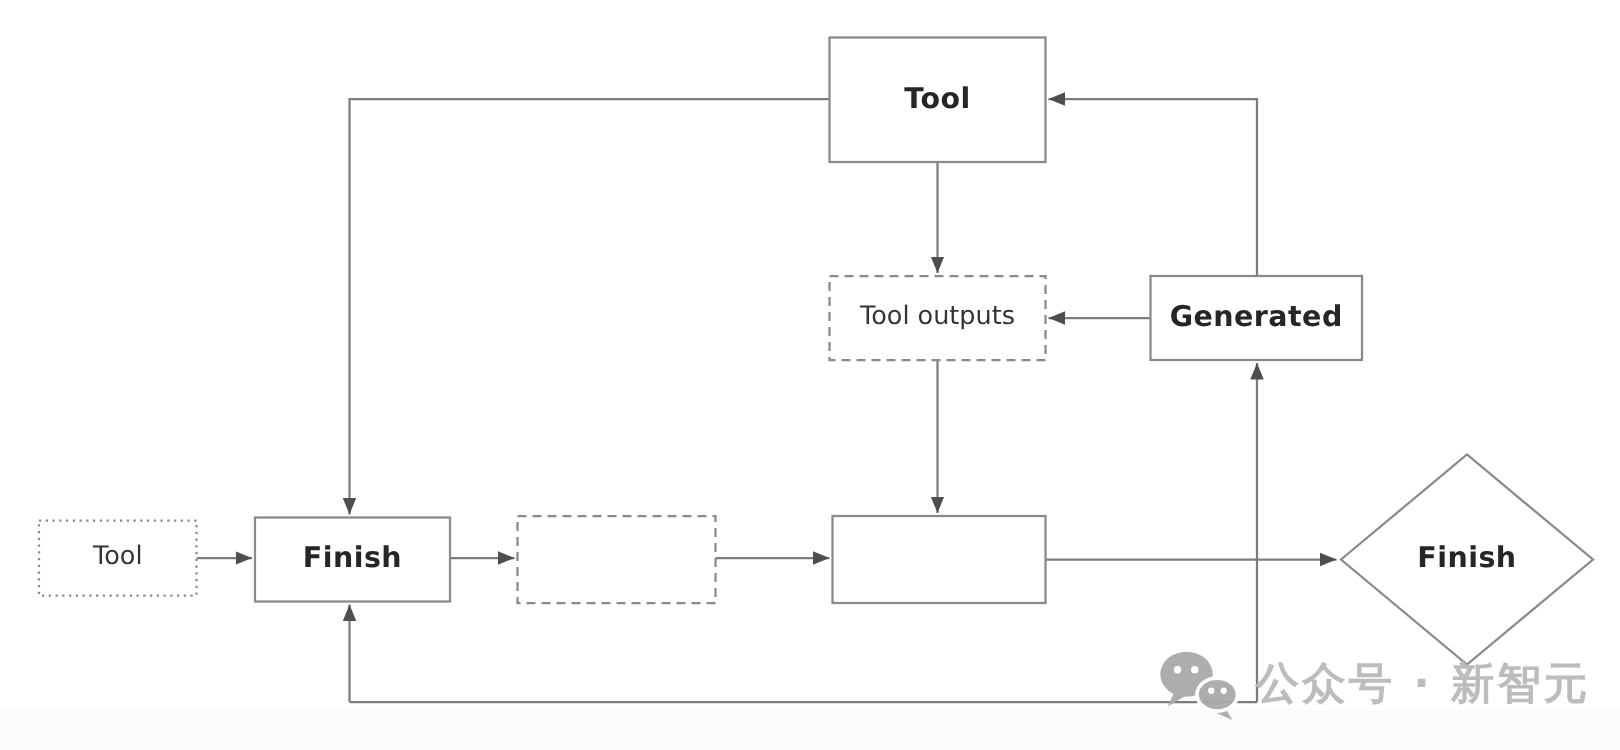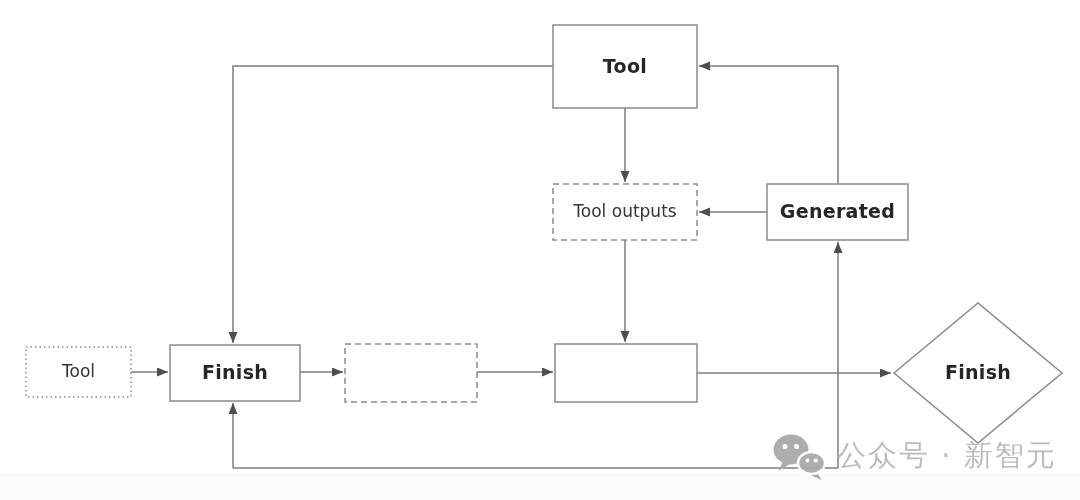--- a/index.html
+++ b/index.html
@@ -14,21 +14,21 @@
     text-align:center; color:#262626; line-height:1.25; box-sizing:border-box;
   }
   .bold { font-weight:bold; font-size:19px; letter-spacing:0.3px; }
   .reg  { font-weight:400; font-size:17px; color:#343434; }
   .wrap { padding:0 16px; }
   .watermark {
     position:absolute; left:770px; top:430px; height:52px;
     display:flex; align-items:center; gap:9px; opacity:0.95;
   }
   .wm-text {
-    font-size:29px; color:#b9b9b9; letter-spacing:2px; white-space:pre;
+    font-size:29px; color:#b9b9b9; letter-spacing:2px; white-space:pre;font-weight:bold;
   }
 </style>
 </head>
 <body>
 
 <div class="stage">
 
   <div class="bottom-strip"></div>
 
   <svg class="layer" width="1080" height="500" viewBox="0 0 1080 500">

